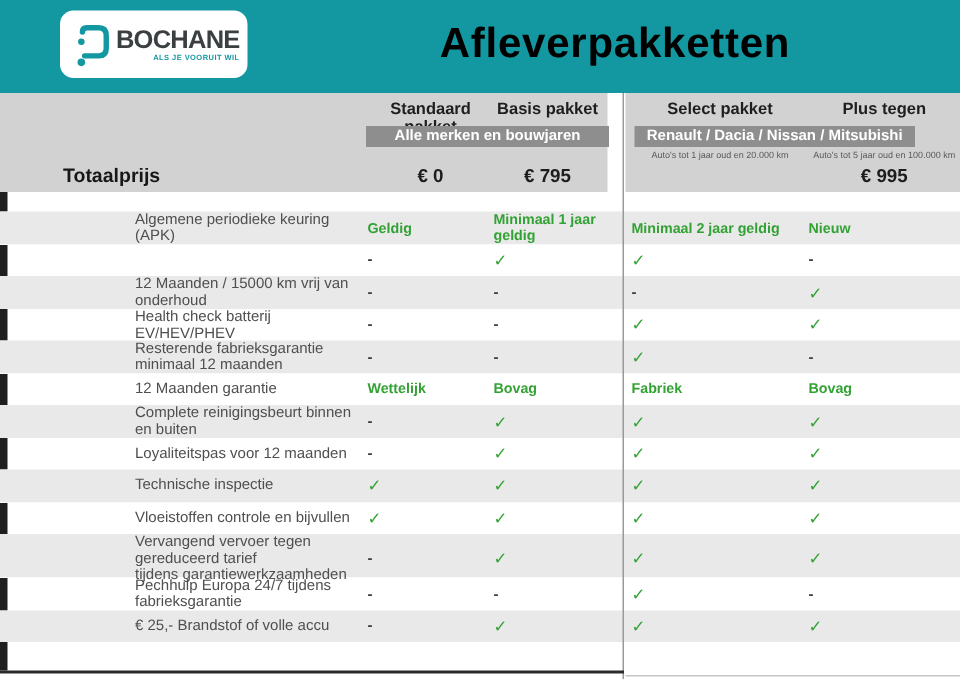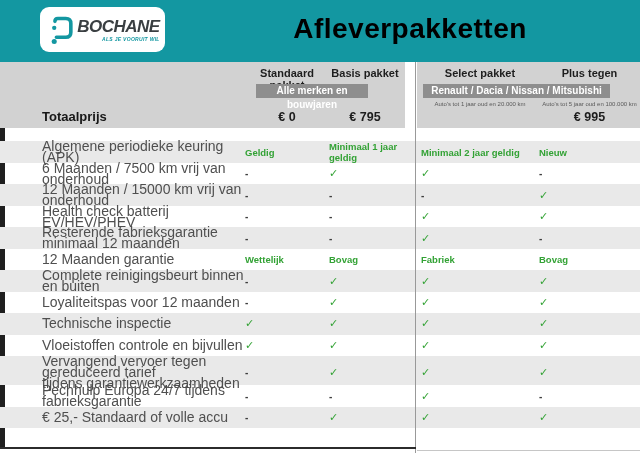--- a/index.html
+++ b/index.html
@@ -3,48 +3,48 @@
 <meta charset="utf-8">
 <style>
   html,body{margin:0;padding:0;background:#fff;}
   .page{
     position:relative;width:640px;height:453px;overflow:hidden;
     font-family:"Liberation Sans", sans-serif;background:#ffffff;
   }
   
   .teal-header{position:absolute;left:0;top:0;width:640px;height:62px;background:var(--teal,#1397A1);}
   .logo-box{position:absolute;left:40px;top:7px;width:125px;height:45px;background:#fff;border-radius:9px;
-    display:flex;align-items:center;justify-content:center;gap:4px;font-style:italic;}
+    display:flex;align-items:center;justify-content:center;gap:4px;}
   .logo-icon{width:26px;height:30px;flex:0 0 auto;margin-left:2px;}
   .logo-texts{display:flex;flex-direction:column;align-items:flex-end;}
   .logo-name{font-weight:bold;font-size:17px;letter-spacing:-0.5px;color:#3a3f42;line-height:17px;}
   .logo-tagline{font-size:5px;font-weight:bold;color:var(--teal,#1397A1);letter-spacing:.3px;margin-top:1px;}
   .page-title{position:absolute;left:180px;right:0;top:13px;text-align:center;color:#000000;
     font-size:28px;font-weight:bold;letter-spacing:.5px;}
   
   .band-left{position:absolute;left:0;top:62px;width:405px;height:66px;background:var(--band,#D2D2D2);}
   .band-right{position:absolute;left:417px;top:62px;width:223px;height:66px;background:var(--band,#D2D2D2);}
   .col-head{position:absolute;top:67px;text-align:center;font-weight:bold;font-size:11px;color:#1e1e1e;}
   .ch0{left:245px;width:84px;} .ch1{left:322px;width:86px;} .ch2{left:421px;width:118px;} .ch3{left:539px;width:101px;}
   .badge{position:absolute;top:84px;height:14px;background:var(--badge,#8E8E8E);color:#fff;font-weight:bold;
     font-size:10px;text-align:center;line-height:14px;}
-  .badge-left{left:256px;width:112px;} .badge-right{left:423px;width:187px;}
+  .badge-left{left:244px;width:162px;} .badge-right{left:423px;width:187px;}
   .col-note{position:absolute;top:101px;text-align:center;font-size:6px;color:#5a5a5a;}
   .cn2{left:421px;width:118px;} .cn3{left:539px;width:101px;}
   .total-label{position:absolute;left:42px;top:109px;font-weight:bold;font-size:13px;color:#171717;}
   .price{position:absolute;top:110px;text-align:center;font-weight:bold;font-size:12.5px;color:#1d1d1d;}
   .p0{left:245px;width:84px;} .p1{left:322px;width:86px;} .p2{left:421px;width:118px;} .p3{left:539px;width:101px;}
   
   .rows{position:absolute;left:0;top:128px;width:640px;}
   .spacer{height:13px;background:#fff;box-shadow:inset 5px 0 0 var(--bar,#1F1F1F);}
   .row{display:grid;grid-template-columns:245px 84px 72px 20px 118px 101px;height:21.5px;align-items:center;}
   .row-tall{height:29px;}
   .row-gray{background:var(--stripe,#E9E9E9);}
   .row-white{background:#fff;box-shadow:inset 5px 0 0 var(--bar,#1F1F1F);}
-  .row-label{grid-column:1;padding-left:42px;font-size:14px;color:#4f4f4f;line-height:11px;white-space:pre-line;}
+  .row-label{grid-column:1;padding-left:42px;font-size:10px;color:#4f4f4f;line-height:11px;white-space:pre-line;margin-left:48px;}
   .cell{}
   .c0{grid-column:2;} .c1{grid-column:3;} .c2{grid-column:5;} .c3{grid-column:6;}
   .cell.check{color:var(--green,#33A235);font-size:11px;}
   .cell.dash{color:#3d3d3d;font-weight:bold;font-size:10px;}
   .cell.celltext{color:var(--green,#33A235);font-weight:bold;font-size:9.5px;}
   .bottom-filler{height:19px;background:#fff;box-shadow:inset 5px 0 0 var(--bar,#1F1F1F);}
   
   .v-divider{position:absolute;left:415px;top:62px;width:1px;height:391px;background:var(--line,#999999);}
   .bottom-line-left{position:absolute;left:0;top:447px;width:416px;height:2px;background:#2b2b2b;}
   .bottom-line-right{position:absolute;left:417px;top:450px;width:223px;height:1px;background:#c6c6c6;}
@@ -91,21 +91,20 @@
   <div class="rows">
     <div class="spacer"></div>
   <div class="row row-gray">
         <div class="row-label">Algemene periodieke keuring (APK)</div>
         <div class="cell c0 celltext">Geldig</div>
         <div class="cell c1 celltext">Minimaal 1 jaar geldig</div>
         <div class="cell c2 celltext">Minimaal 2 jaar geldig</div>
         <div class="cell c3 celltext">Nieuw</div>
       </div>
       <div class="row row-white">
-        <div class="row-label">6 Maanden / 7500 km vrij van onderhoud</div>
         <div class="cell c0 dash">-</div>
         <div class="cell c1 check">✓</div>
         <div class="cell c2 check">✓</div>
         <div class="cell c3 dash">-</div>
       </div>
       <div class="row row-gray">
         <div class="row-label">12 Maanden / 15000 km vrij van onderhoud</div>
         <div class="cell c0 dash">-</div>
         <div class="cell c1 dash">-</div>
         <div class="cell c2 dash">-</div>
@@ -169,21 +168,21 @@
         <div class="cell c3 check">✓</div>
       </div>
       <div class="row row-white">
         <div class="row-label">Pechhulp Europa 24/7 tijdens fabrieksgarantie</div>
         <div class="cell c0 dash">-</div>
         <div class="cell c1 dash">-</div>
         <div class="cell c2 check">✓</div>
         <div class="cell c3 dash">-</div>
       </div>
       <div class="row row-gray">
-        <div class="row-label">€ 25,- Standaard of  volle accu</div>
+        <div class="row-label">€ 25,- Brandstof of  volle accu</div>
         <div class="cell c0 dash">-</div>
         <div class="cell c1 check">✓</div>
         <div class="cell c2 check">✓</div>
         <div class="cell c3 check">✓</div>
       </div>
       <div class="bottom-filler"></div>
     </div>
 
   <div class="v-divider"></div>
   <div class="bottom-line-left"></div>

